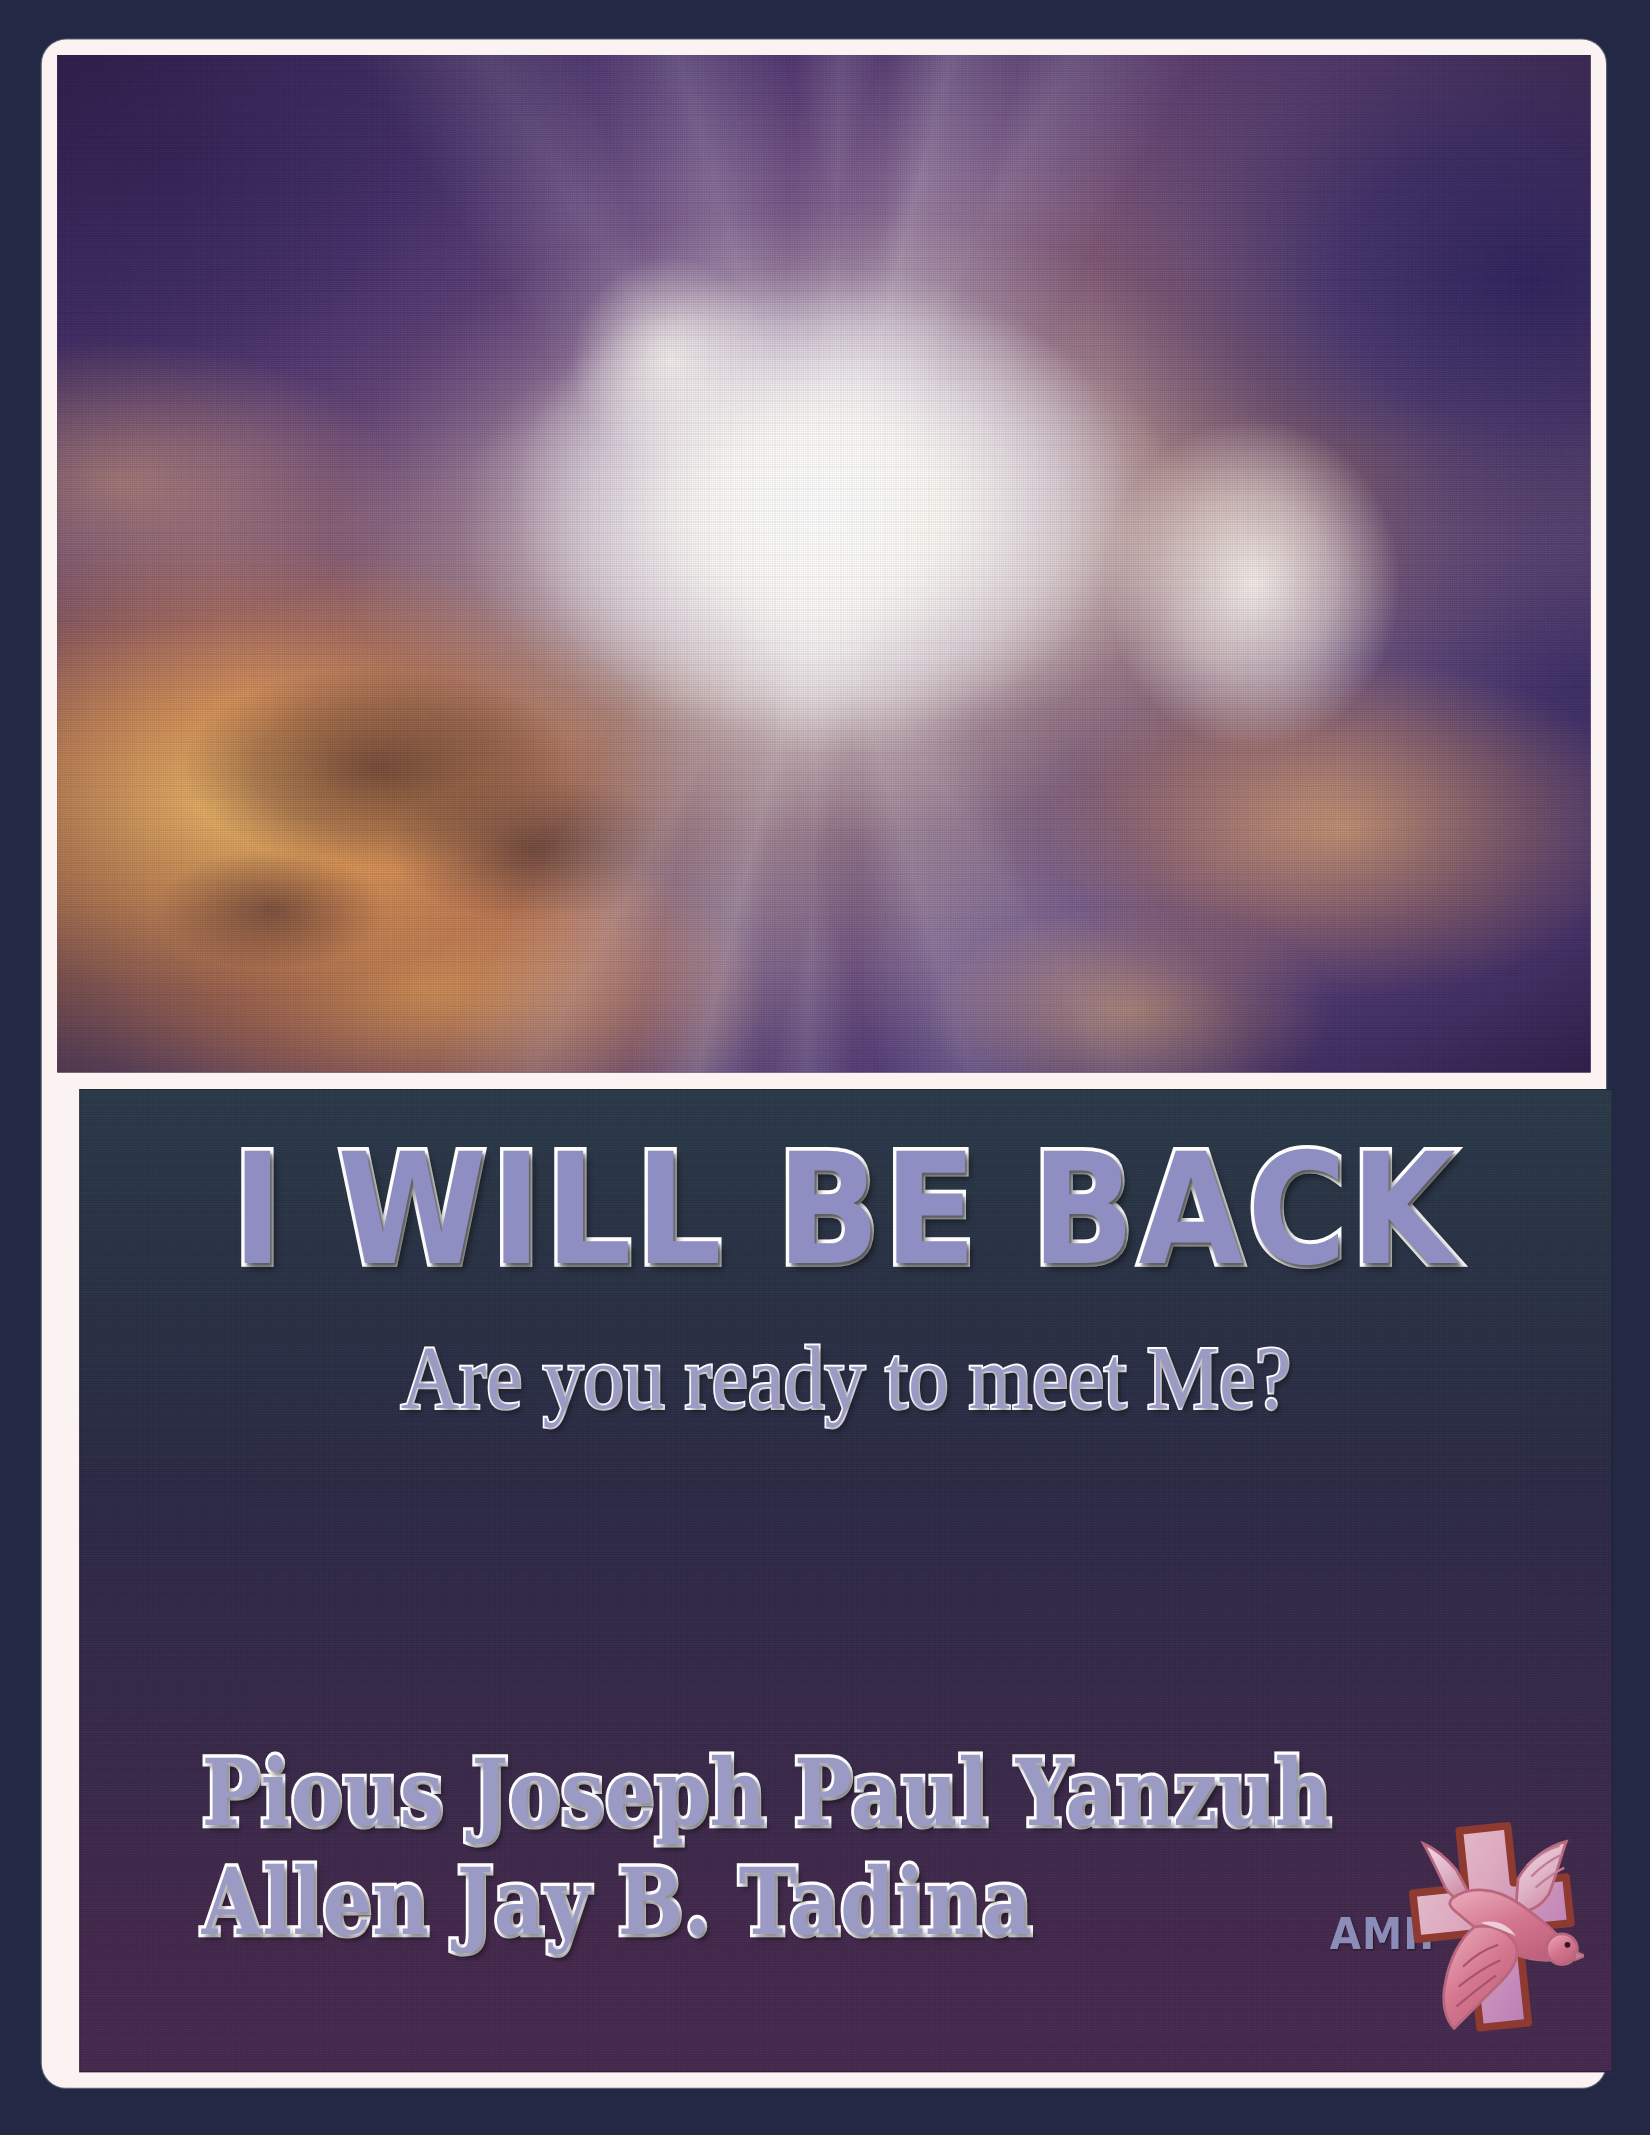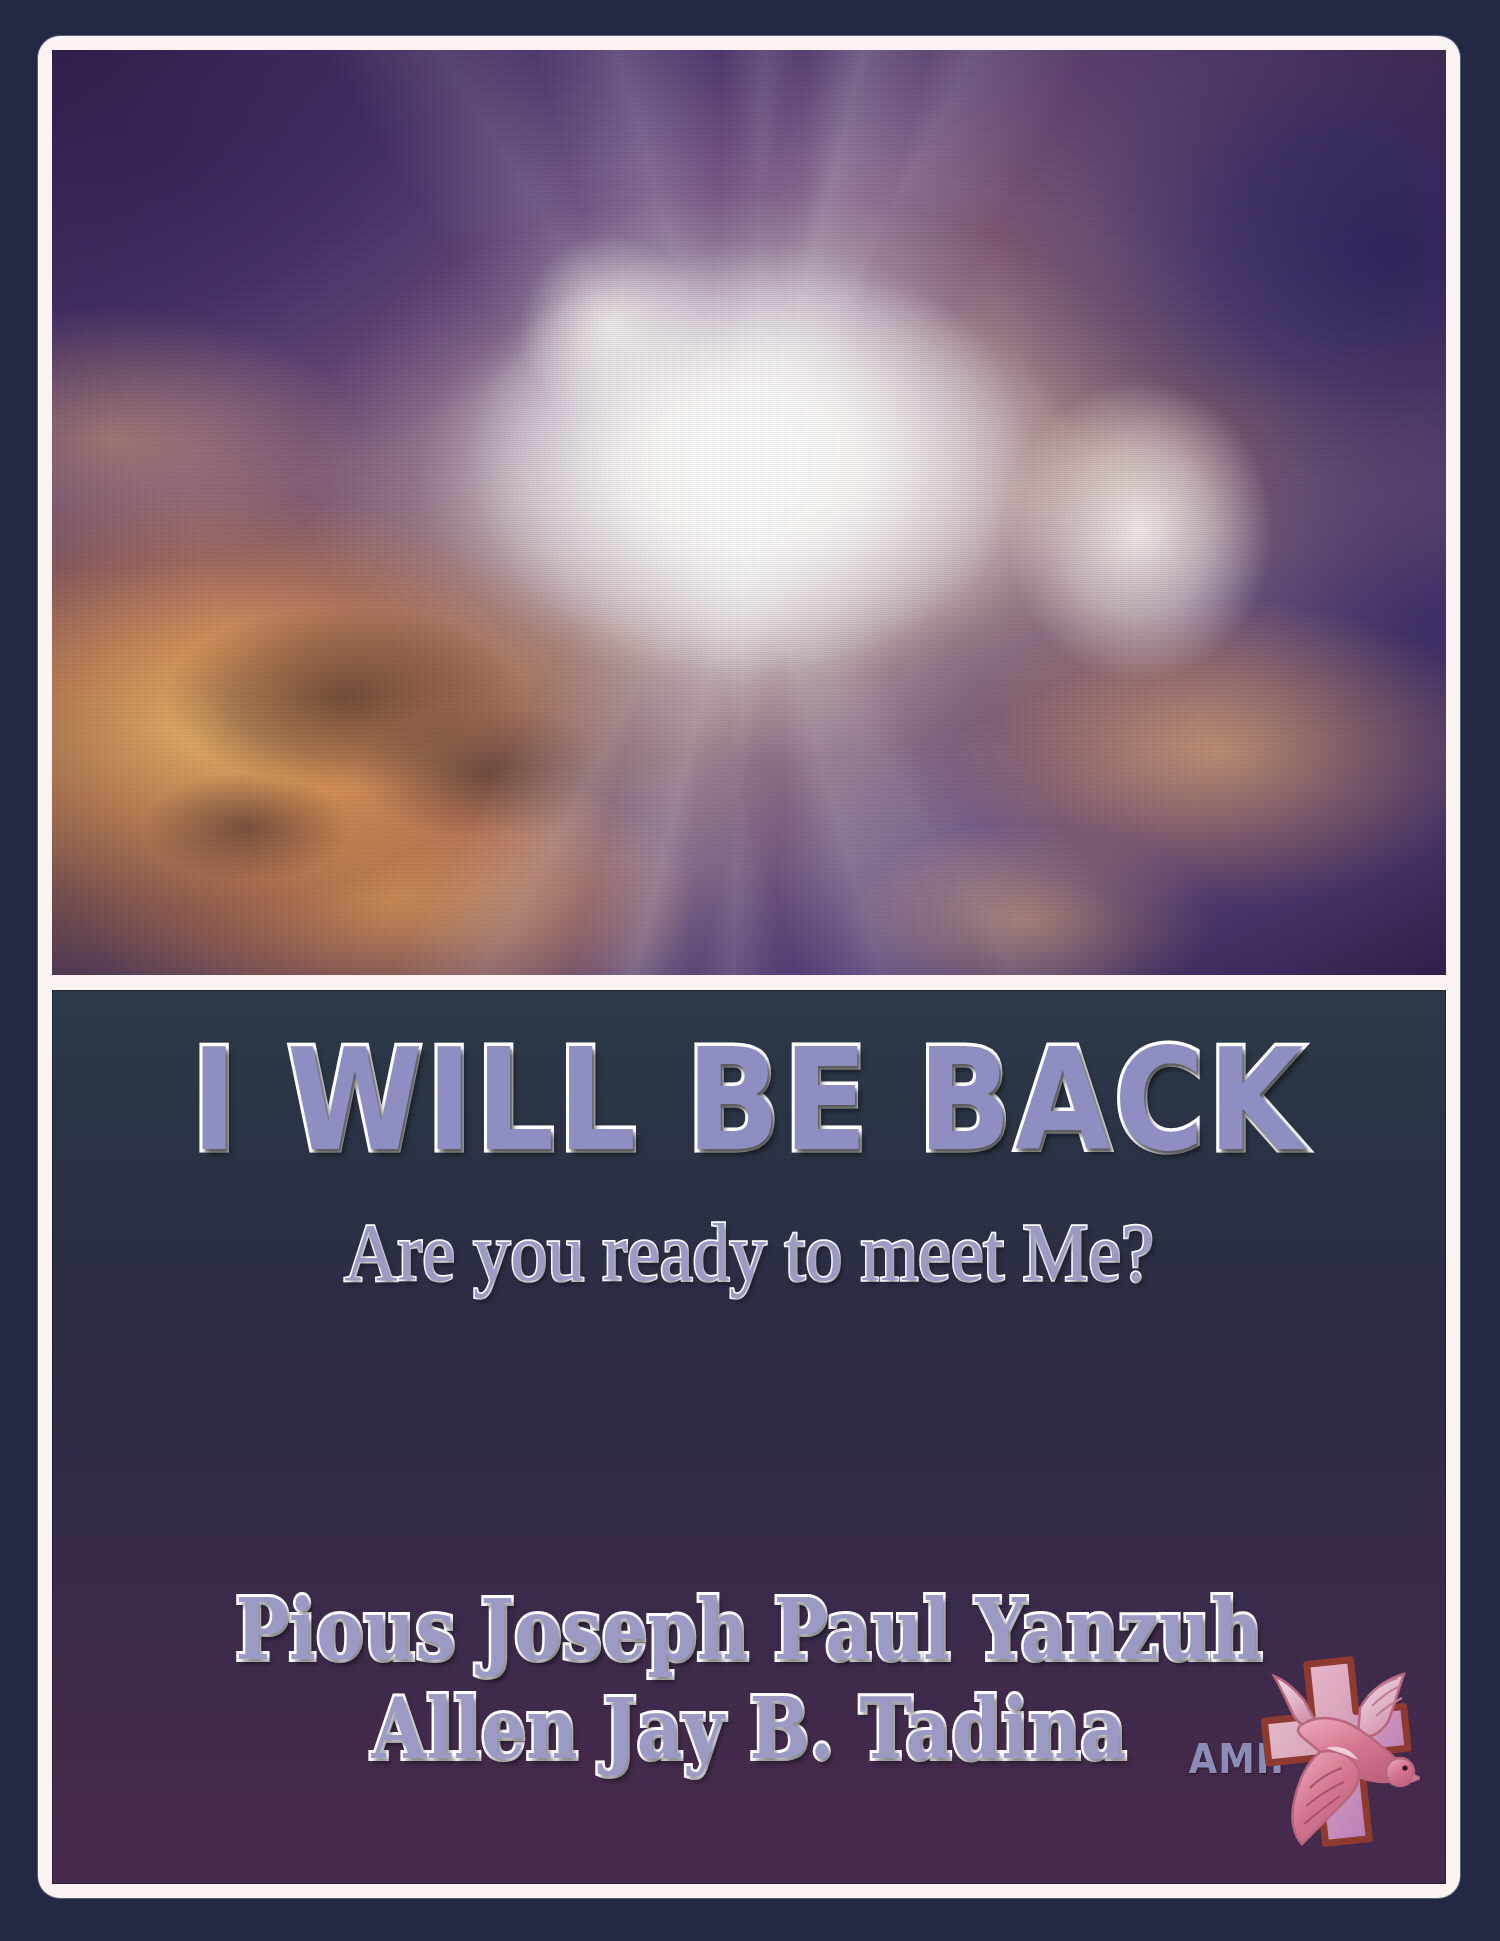--- a/index.html
+++ b/index.html
@@ -194,20 +194,21 @@
       linear-gradient(180deg,
         #2c3b4c 0%,
         #2a3647 10%,
         #2a3146 24%,
         #2c2b46 40%,
         #342a4a 56%,
         #3c2a4c 72%,
         #44294d 86%,
         #472a50 100%);
     box-shadow: inset 0 0 0 1px rgba(0,0,0,0.3);
+    margin-left: 20px;
   }
   #text-panel .panel-grain {
     position: absolute;
     inset: 0;
     opacity: 0.10;
     background-image:
       repeating-linear-gradient(0deg, rgba(0,0,0,0.5) 0 1px, rgba(255,255,255,0.12) 1px 2px),
       repeating-linear-gradient(90deg, rgba(0,0,0,0.4) 0 1px, rgba(255,255,255,0.10) 1px 2px);
     pointer-events: none;
   }
@@ -254,21 +255,20 @@
       3px 4px 5px rgba(0,0,0,0.42);
     white-space: nowrap;
   }
 
   
   #authors-block {
     position: absolute;
     left: 0;
     right: 0;
     top: 590px;
-    text-align: center;
   }
   .author-line {
     font-family: "DejaVu Serif", serif;
     font-weight: 700;
     font-size: 84px;
     line-height: 1.18;
     letter-spacing: 0.5px;
     color: #9a9ac4;
     transform: scaleX(0.84);
     -webkit-text-stroke: 6px #ffffff;

